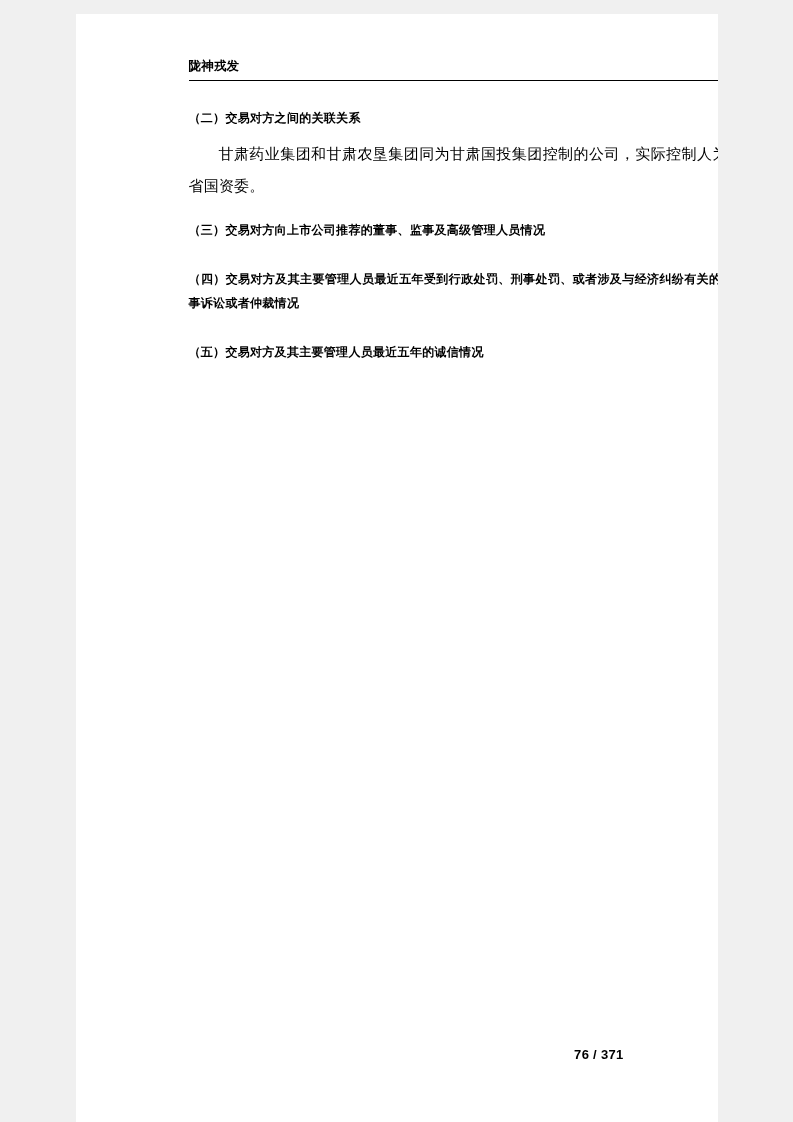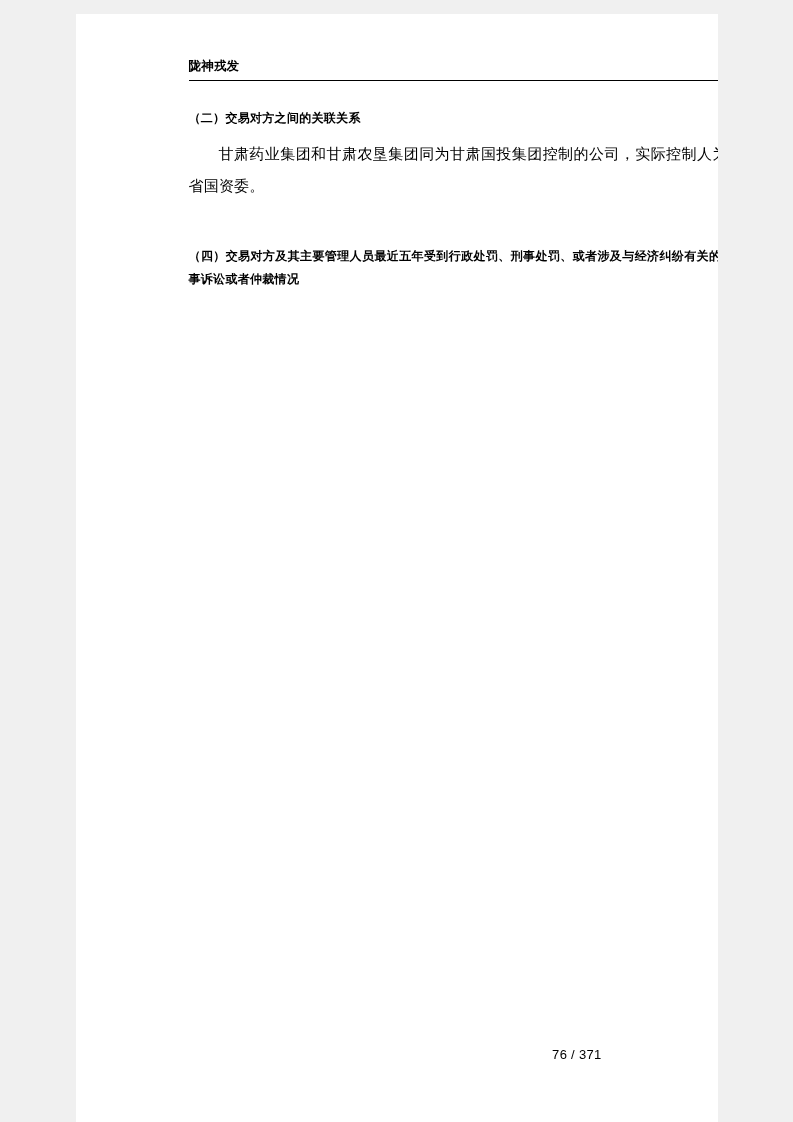--- a/index.html
+++ b/index.html
@@ -64,24 +64,24 @@
     letter-spacing: 0.2px;
   }
   .gap-after-head {
     height: 9px;
   }
   .gap-after-para {
     height: 17px;
   }
   .footer {
     position: absolute;
-    right: 116px;
+    right: 94px;
     bottom: 74px;
     font-size: 13px;
-    font-weight: normal;
+    font-weight: bold;
     font-family: "Liberation Sans", sans-serif;
     letter-spacing: 0.3px;
   }
 </style>
 </head>
 <body>
 
 <div class="page">
 
   <div class="content">
@@ -90,27 +90,29 @@
       <div class="header-left">陇神戎发</div>
     </div>
 
     <div class="body-block">
 
       <h2 class="heading">（二）交易对方之间的关联关系</h2>
       <div class="gap-after-head"></div>
       <p class="para">甘肃药业集团和甘肃农垦集团同为甘肃国投集团控制的公司，实际控制人为甘肃省国资委。</p>
       <div class="gap-after-para"></div>
 
+      <h2 class="heading">（三）交易对方向上市公司推荐的董事、监事及高级管理人员情况</h2>
       <div class="gap-after-head"></div>
       <div class="gap-after-para"></div>
 
       <h2 class="heading">（四）交易对方及其主要管理人员最近五年受到行政处罚、刑事处罚、或者涉及与经济纠纷有关的重大民事诉讼或者仲裁情况</h2>
       <div class="gap-after-head"></div>
       <div class="gap-after-para"></div>
 
+      <h2 class="heading">（五）交易对方及其主要管理人员最近五年的诚信情况</h2>
       <div class="gap-after-head"></div>
 
     </div>
   </div>
 
   <div class="footer">76 / 371</div>
 
 </div>
 
 </body></html>

